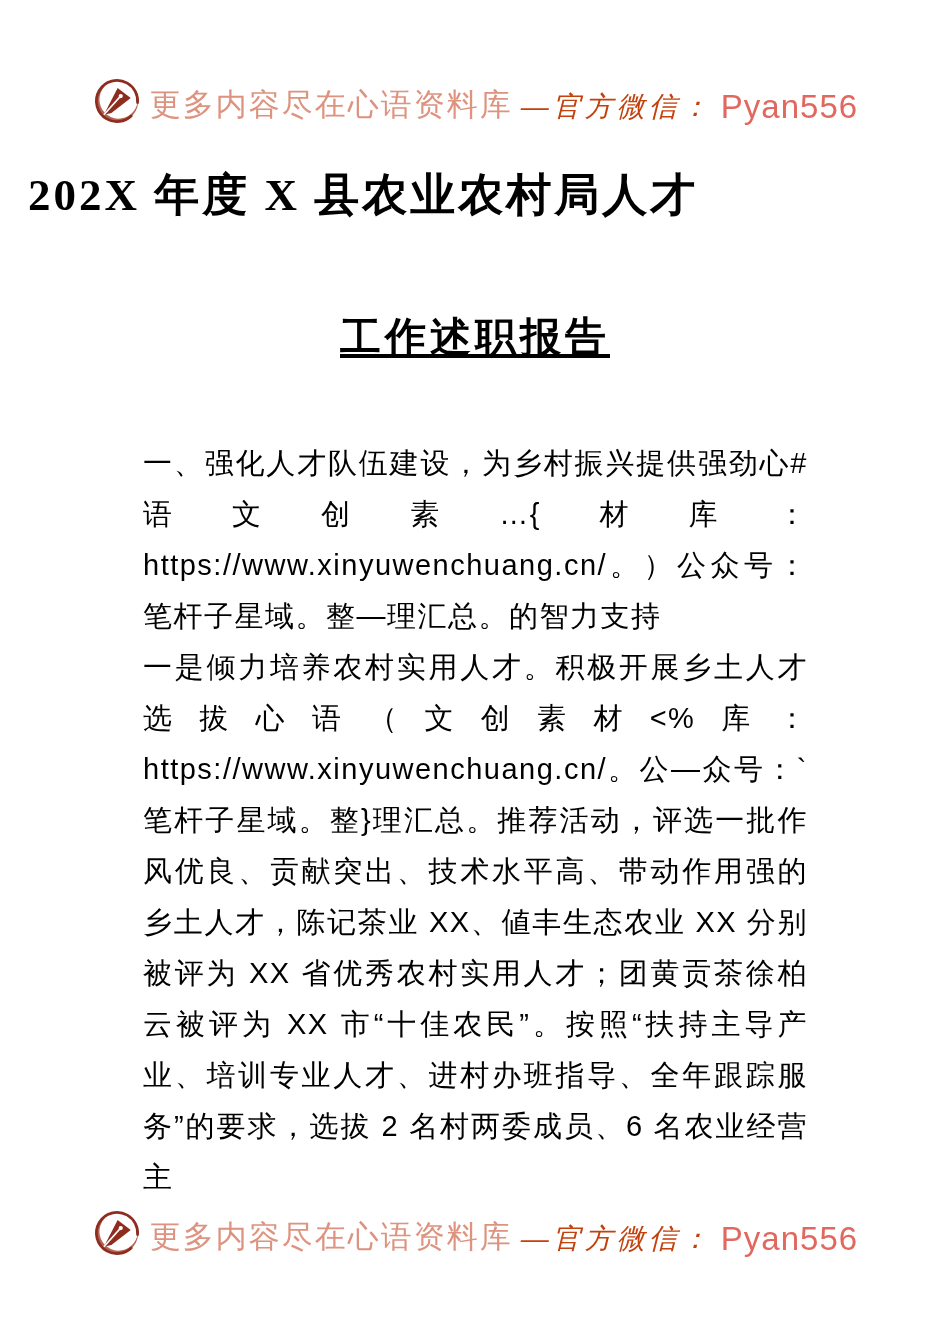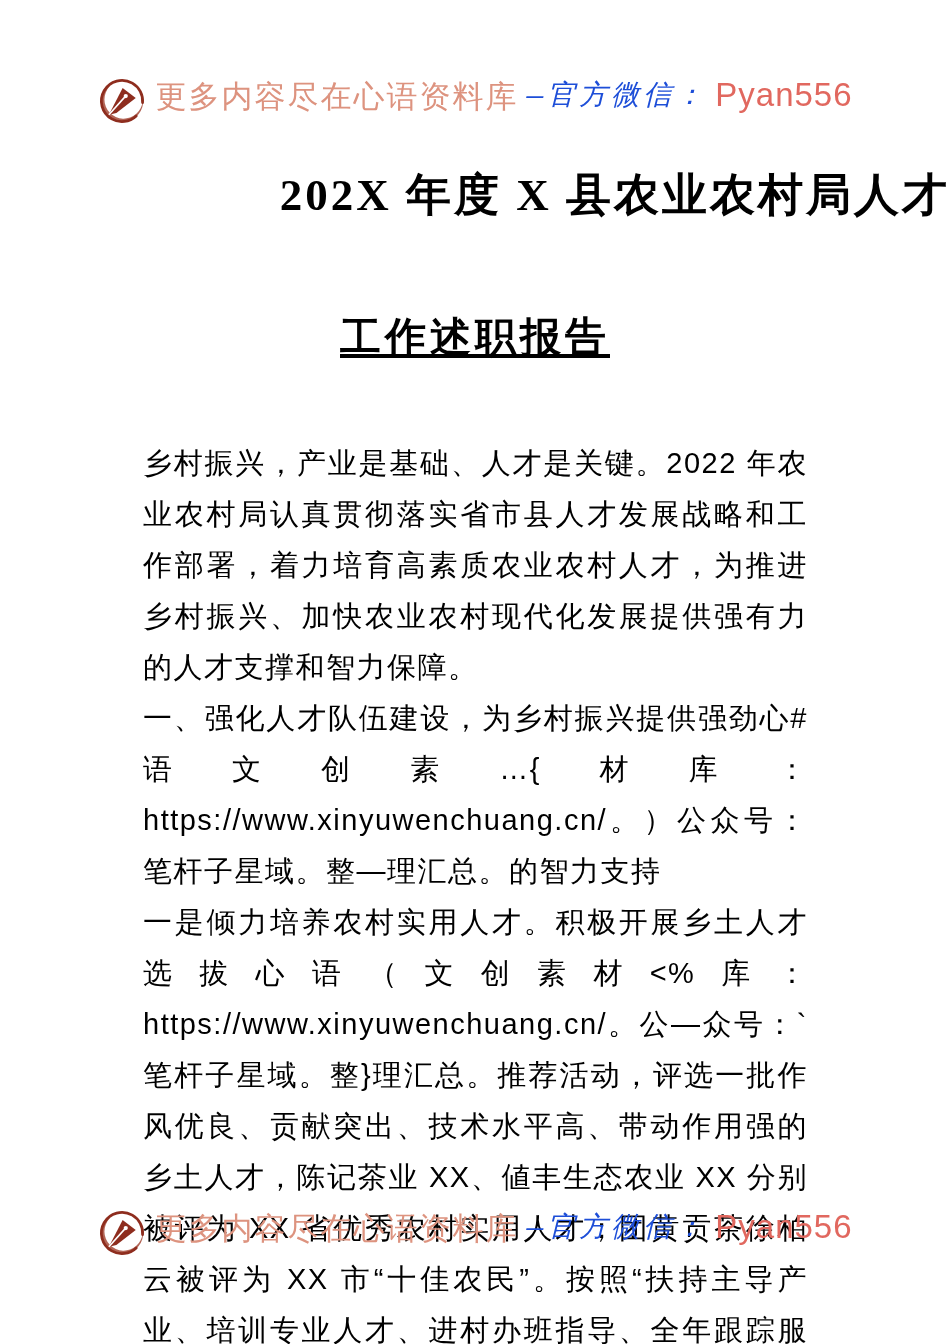--- a/index.html
+++ b/index.html
@@ -13,60 +13,61 @@
     overflow: hidden;
     font-family: "Liberation Sans", sans-serif;
   }
 
   
   .watermark {
     position: absolute;
     left: 0;
     right: 0;
     display: flex;
-    align-items: flex-start;
+    align-items: flex-end;
     justify-content: center;
     gap: 8px;
     white-space: nowrap;
   }
   .watermark.header { top: 76px; }
   .watermark.footer { top: 1208px; }
   .wm-logo { width: 50px; height: 50px; flex: 0 0 auto; }
   .wm-brand {
     font-family: "Liberation Serif", serif;
     font-size: 31px;
     color: #dd937f;
     letter-spacing: 2px;
   }
   .wm-label {
-    font-family: Liberation Mono, monospace;
+    font-family: Liberation Sans, sans-serif;
     font-style: italic;
     font-size: 28px;
-    color: #1d4ed8;
+    color: #c2410c;
     letter-spacing: 4px;
   }
   .wm-id {
     font-family: "Liberation Sans", sans-serif;
     font-size: 33px;
     color: #e1685f;
     letter-spacing: 1px;
   }
 
   
   .doc-title {
     position: absolute;
     top: 165px;
     left: 0;
     right: 0;
-    text-align: right;
+    text-align: left;
     font-family: "Liberation Serif", serif;
     font-weight: bold;
     font-size: 45px;
     color: #000000;
     letter-spacing: 3px;
+    padding-left: 28px;
   }
   .doc-subtitle {
     position: absolute;
     top: 310px;
     left: 0;
     right: 0;
     text-align: center;
     font-family: "Liberation Serif", serif;
     font-weight: bold;
     font-size: 41px;
@@ -109,21 +110,20 @@
     </svg>
     <span class="wm-brand">更多内容尽在心语资料库</span>
     <span class="wm-label">—官方微信：</span>
     <span class="wm-id">Pyan556</span>
   </div>
 
   <div class="doc-title">202X 年度 X 县农业农村局人才</div>
   <div class="doc-subtitle">工作述职报告</div>
 
   <div class="doc-body">
-    <p>乡村振兴，产业是基础、人才是关键。2022 年农业农村局认真贯彻落实省市县人才发展战略和工作部署，着力培育高素质农业农村人才，为推进乡村振兴、加快农业农村现代化发展提供强有力的人才支撑和智力保障。</p>
     <p>一、强化人才队伍建设，为乡村振兴提供强劲心#语文创素…{材库：https://www.xinyuwenchuang.cn/。）公众号：笔杆子星域。整—理汇总。的智力支持</p>
     <p>一是倾力培养农村实用人才。积极开展乡土人才选拔心语（文创素材&lt;%库：https://www.xinyuwenchuang.cn/。公—众号：`笔杆子星域。整}理汇总。推荐活动，评选一批作风优良、贡献突出、技术水平高、带动作用强的乡土人才，陈记茶业 XX、値丰生态农业 XX 分别被评为 XX 省优秀农村实用人才；团黄贡茶徐柏云被评为 XX 市“十佳农民”。按照“扶持主导产业、培训专业人才、进村办班指导、全年跟踪服务”的要求，选拔 2 名村两委成员、6 名农业经营主</p>
   </div>
 
   <div class="watermark footer">
     <svg class="wm-logo" viewBox="0 0 40 40" aria-hidden="true">
       <path d="M20 3 A17 17 0 1 0 37 20 A15.3 15.3 0 1 1 20 4.7 Z" fill="#a44a38" opacity="0.85" transform="rotate(-40 20 20)"></path>
       <circle cx="20" cy="20" r="16.5" fill="none" stroke="#8e2d1e" stroke-width="2.2" stroke-dasharray="70 12" stroke-linecap="round" transform="rotate(120 20 20)"></circle>
       <path d="M9.5 31 L20.5 9.5 L31 17.5 L15.5 29.5 Z" fill="#8e2d1e"></path>
       <line x1="9.5" y1="31" x2="22.5" y2="16.5" stroke="#ffffff" stroke-width="1.3"></line>

